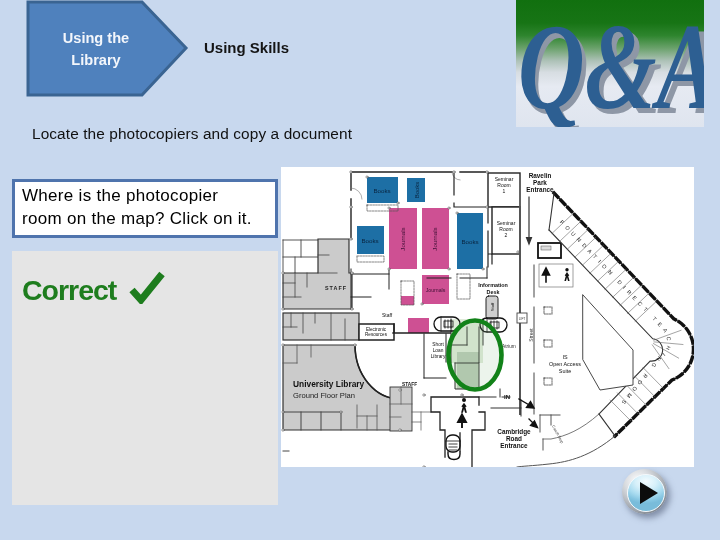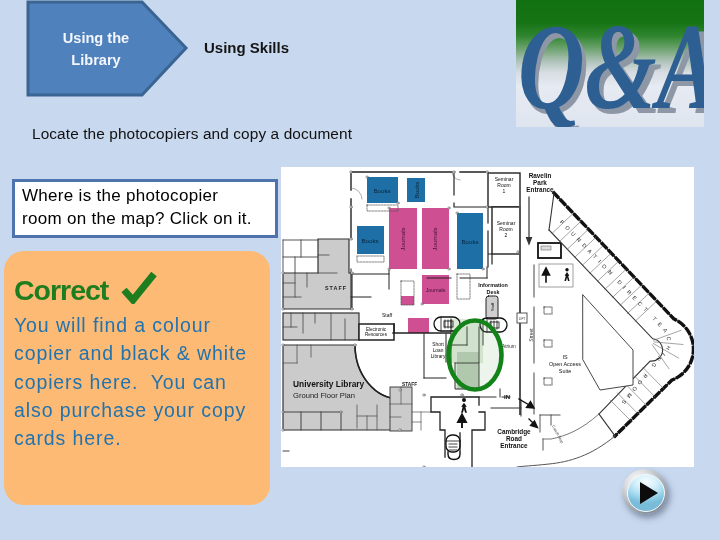--- a/index.html
+++ b/index.html
@@ -25,30 +25,29 @@
     <text x="5" y="113" font-size="122" font-weight="bold" font-style="italic" fill="#8e97a6" textLength="204" lengthAdjust="spacingAndGlyphs">Q&amp;A</text>
     <text x="2" y="108" font-size="122" font-weight="bold" font-style="italic" fill="#2d5f92" textLength="200" lengthAdjust="spacingAndGlyphs">Q&amp;A</text>
   </svg>
 </div>
 
 <div class="abs" style="left:32px;top:125px;font-size:15.4px;font-weight:normal;color:#111;letter-spacing:0.1px;">Locate the photocopiers and copy a document</div>
 
 <div class="abs" style="left:12px;top:179px;width:253px;height:51px;background:#fff;border:3px solid #4f74ad;
      font-size:17px;color:#000;padding:2px 0 0 7px;line-height:23px;letter-spacing:0.3px;">Where is the photocopier<br>room on the map? Click on it.</div>
 
-<div class="abs" style="left:4px;top:251px;width:266px;height:254px;background:#fdba74;border-radius:20px;">
+<div class="abs" style="left:12px;top:251px;width:266px;height:254px;background:#e5e5e5;">
 
   <div class="abs" style="left:10px;top:20px;font-size:28.5px;font-weight:bold;color:#1e7d1e;letter-spacing:-1px;">Correct
     
     <svg width="37" height="33" viewBox="0 0 37 33" style="vertical-align:-4px;margin-left:6px">
         <path d="M3,19 L12,29 L33,3" fill="none" stroke="#1e7d1e" stroke-width="7"></path>
       </svg>
   </div>
 
-  <div class="abs" style="left:10px;top:60px;width:262px;font-size:19.5px;line-height:28.3px;color:#2273ae;white-space:nowrap;letter-spacing:0.9px;">You will find a colour<br>copier and black &amp; white<br>copiers here.&nbsp; You can<br>also purchase your copy<br>cards here.</div>
 </div>
 
 <svg id="map" class="abs" style="left:281px;top:167px" width="413" height="300" viewBox="0 0 413 300" font-family="Liberation Sans, sans-serif">
 
   <rect x="0" y="0" width="413" height="300" fill="#ffffff"></rect>
   <g stroke-linecap="square">
 
   <path d="M70,23 L70,5 L171,5 M179,5 L206,5" fill="none" stroke="#222" stroke-width="1.4"></path>
 
   <path d="M70,21 A11,11 0 0 1 81,32" fill="none" stroke="#777" stroke-width="0.6"></path>

